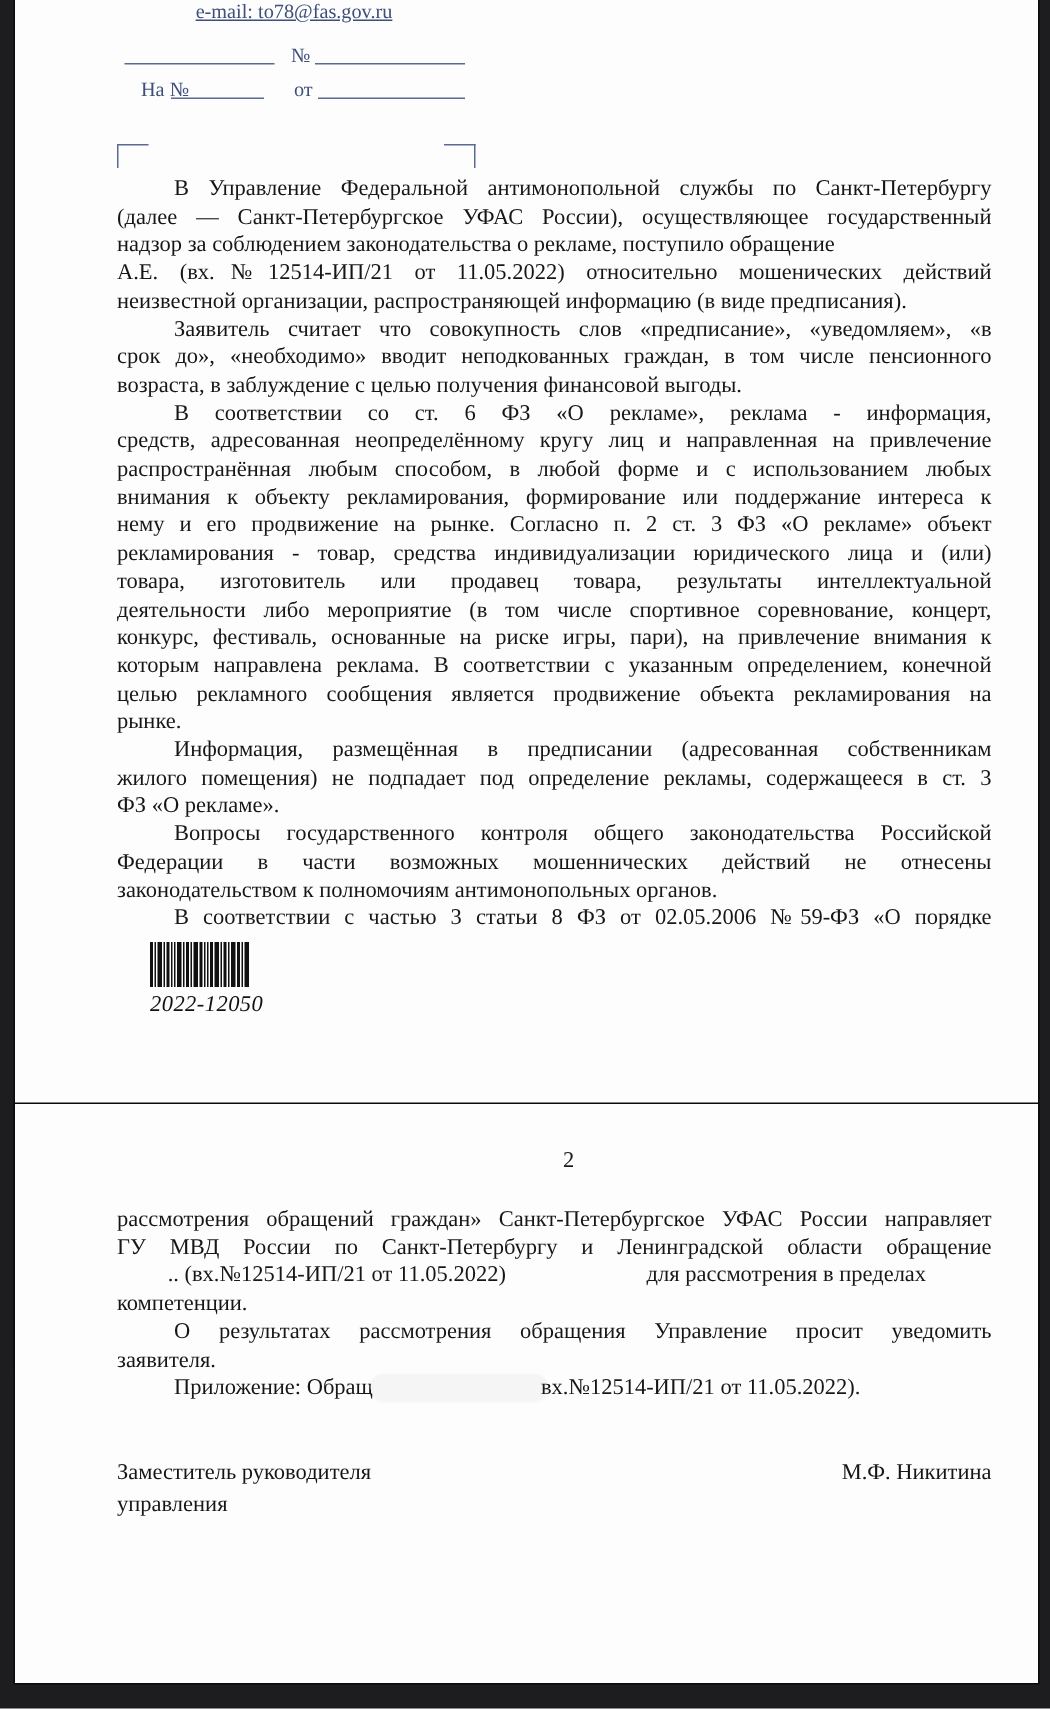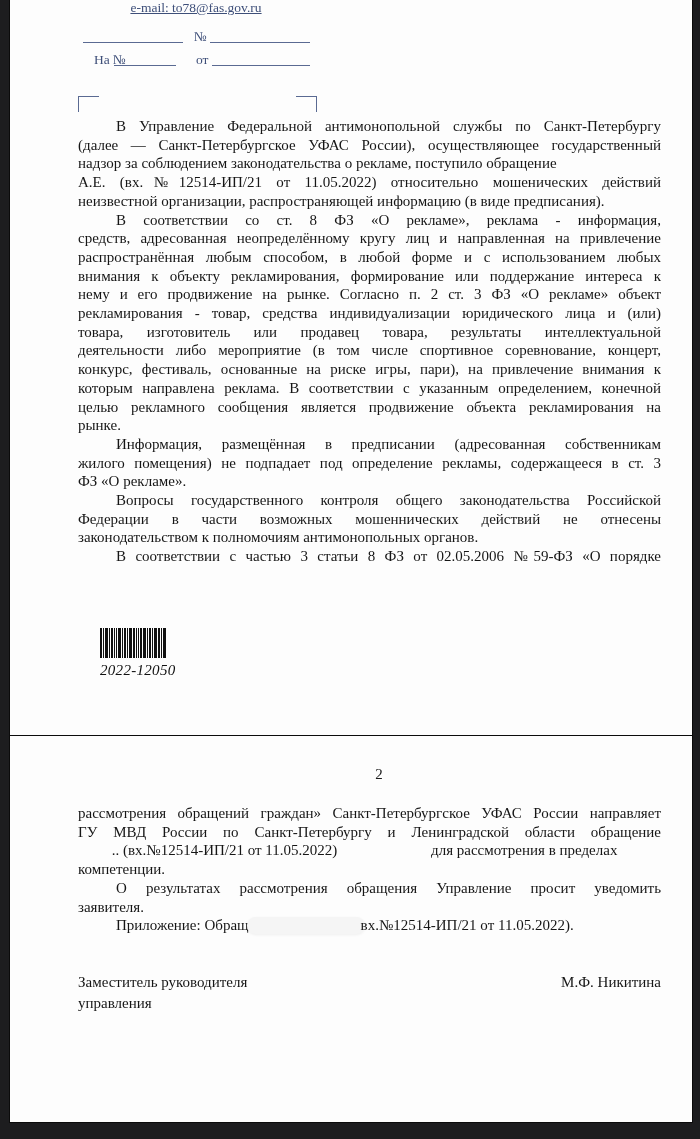--- a/index.html
+++ b/index.html
@@ -109,21 +109,26 @@
 
     <div class="body-text" id="p1-paragraphs">
         <div class="par">
           <div class="line j ind">В Управление Федеральной антимонопольной службы по Санкт-Петербургу</div>
           <div class="line j">(далее — Санкт-Петербургское УФАС России), осуществляющее государственный</div>
           <div class="line">надзор за соблюдением законодательства о рекламе, поступило обращение</div>
           <div class="line j">А.Е. (вх.№12514-ИП/21 от 11.05.2022) относительно мошенических действий</div>
           <div class="line">неизвестной организации, распространяющей информацию (в виде  предписания).</div>
         </div>
         <div class="par">
-          <div class="line j ind">В соответствии со ст. 8 ФЗ «О рекламе», реклама - информация,</div>
+          <div class="line j ind">Заявитель считает что совокупность слов «предписание», «уведомляем», «в</div>
+          <div class="line j">срок до», «необходимо» вводит неподкованных  граждан, в том числе пенсионного</div>
+          <div class="line">возраста, в заблуждение с целью получения финансовой выгоды.</div>
+        </div>
+        <div class="par">
+          <div class="line j ind">В соответствии со ст. 6 ФЗ «О рекламе», реклама - информация,</div>
           <div class="line j">средств, адресованная неопределённому кругу лиц и направленная на привлечение</div>
           <div class="line j">распространённая любым способом, в любой форме и с использованием любых</div>
           <div class="line j">внимания к объекту рекламирования, формирование или поддержание интереса к</div>
           <div class="line j">нему и его продвижение на рынке. Согласно п. 2 ст. 3 ФЗ «О рекламе» объект</div>
           <div class="line j">рекламирования - товар, средства индивидуализации юридического лица и (или)</div>
           <div class="line j">товара, изготовитель или продавец товара, результаты интеллектуальной</div>
           <div class="line j">деятельности либо мероприятие (в том числе спортивное соревнование, концерт,</div>
           <div class="line j">конкурс, фестиваль, основанные на риске игры, пари), на привлечение внимания к</div>
           <div class="line j">которым направлена реклама. В соответствии с указанным определением, конечной</div>
           <div class="line j">целью рекламного сообщения является продвижение объекта рекламирования на</div>

